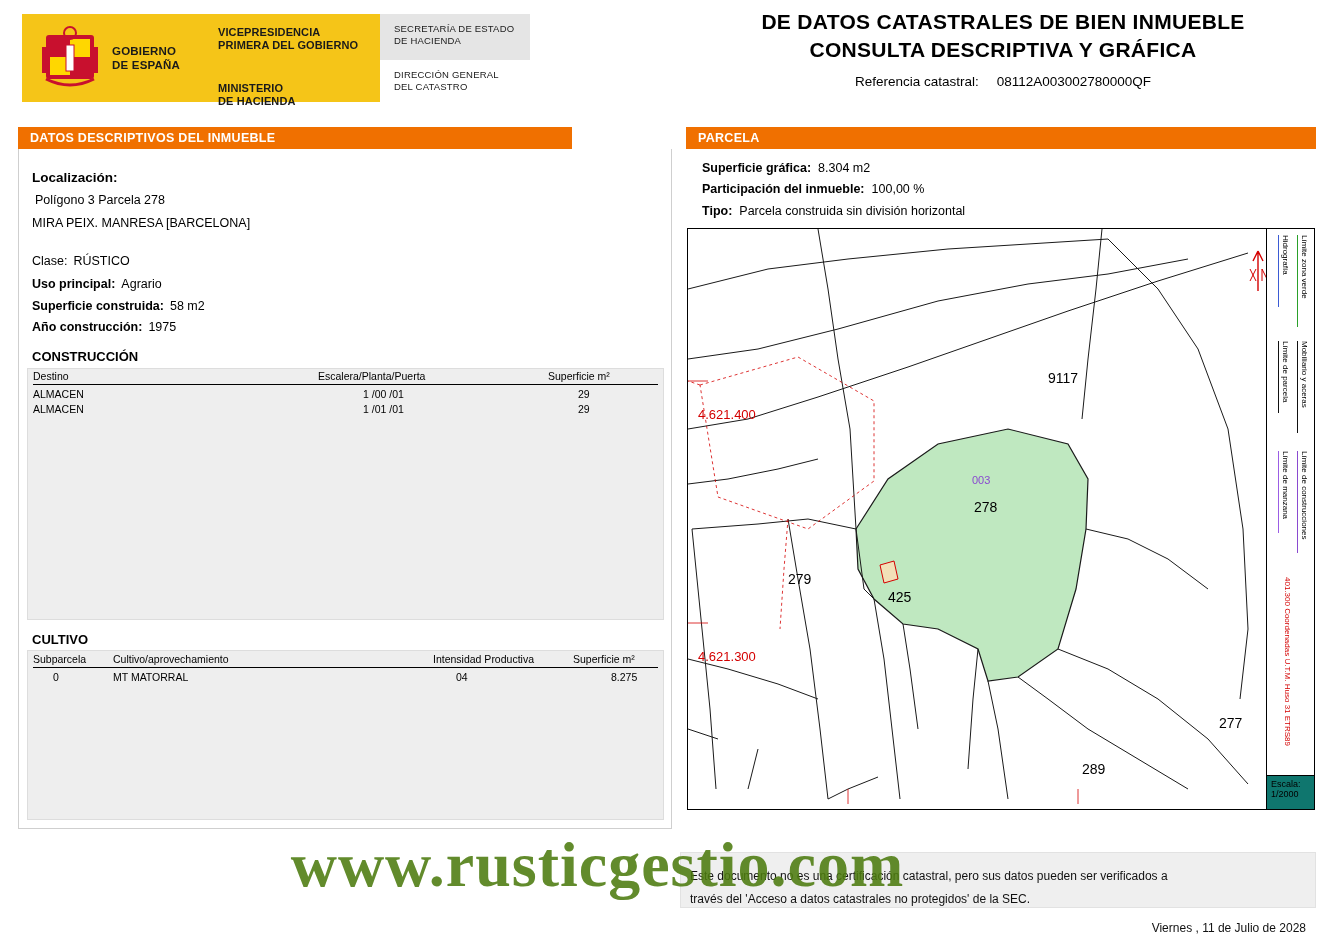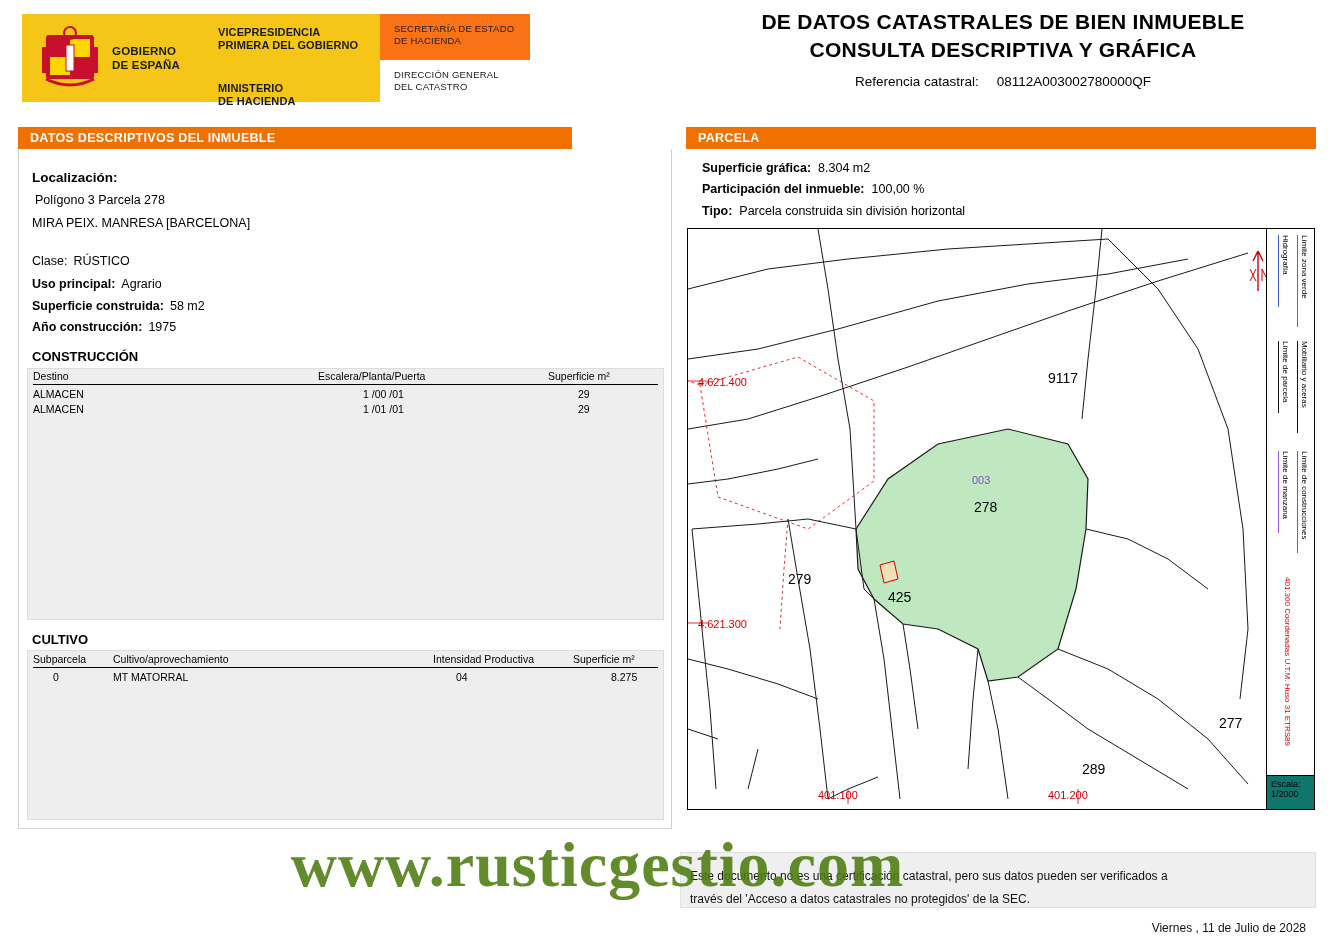--- a/index.html
+++ b/index.html
@@ -73,21 +73,21 @@
     position: absolute;
     left: 196px;
     top: 68px;
     font-size: 11px;
     font-weight: bold;
     line-height: 13px;
     color: #1a1a1a;
     letter-spacing: 0.1px;
   }
   .logo-grey-top {
-    background: #f97316;
+    background: #e5e5e5;
     width: 150px;
     height: 48px;
     position: relative;
   }
   .logo-white-bot {
     background: #ffffff;
     width: 150px;
     height: 44px;
     position: relative;
   }
@@ -287,21 +287,21 @@
     font-size: 8px;
     color: #d40000;
     writing-mode: vertical-rl;
     white-space: nowrap;
   }
   .map-label {
     position: absolute;
     font-size: 14px;
     color: #000;
   }
-  .map-label.red { color: #d40000; font-size: 11px; }
+  .map-label.red { color: #d40000; font-size: 13px; margin-top: 31px; }
   .map-label.purple { color: #8a4ad0; }
 
   
   .footer-box {
     position: absolute;
     left: 680px; top: 852px;
     width: 636px;
     height: 56px;
     background: #efefef;
     border: 1px solid #e2e2e2;

